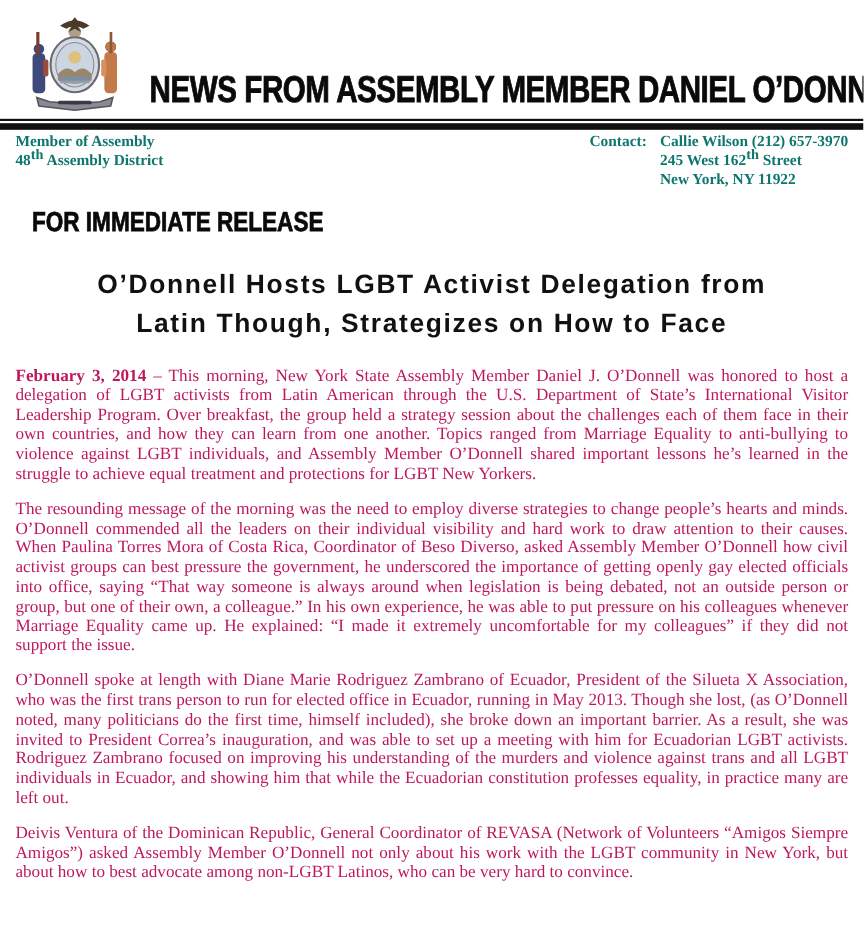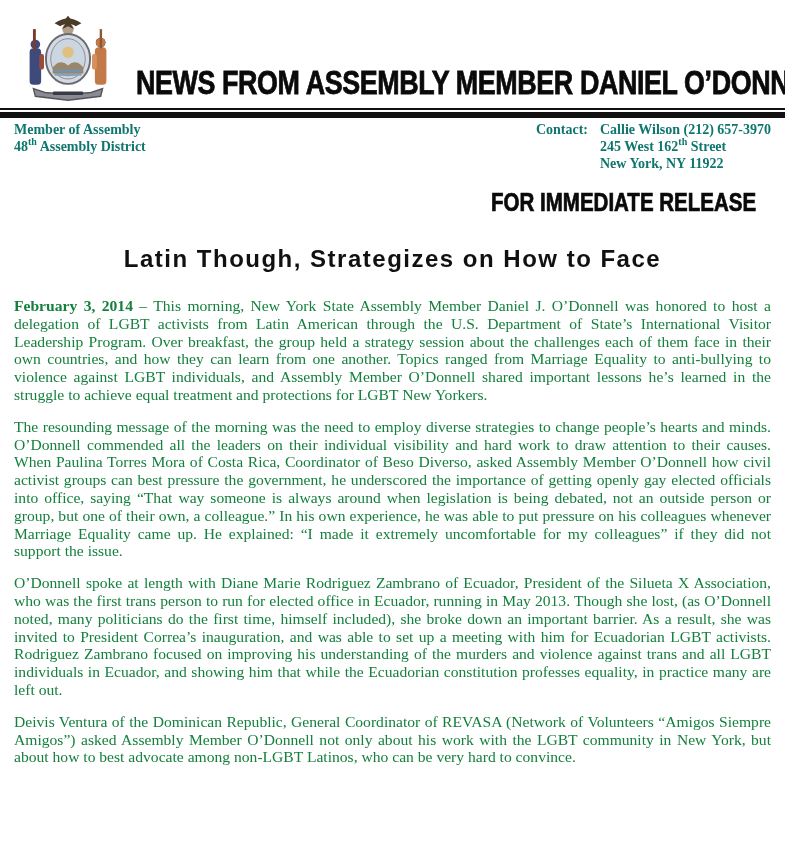--- a/index.html
+++ b/index.html
@@ -44,24 +44,24 @@
     display: flex;
     justify-content: space-between;
     padding: 3px 14px 0 14px;
     font-weight: bold;
     font-size: 14px;
     line-height: 17px;
     color: #0f766e;
   }
   .contact-info { display: flex; gap: 10px; }
   .contact-label { padding-right: 2px; }
-  sup { font-size: 10px; vertical-align: super; line-height: 0; }
+  sup { font-size: 13px; vertical-align: super; line-height: 0; }
 
   
-  .release-label-wrap { text-align: right; margin-top: 16px; }
+  .release-label-wrap { text-align: left; margin-top: 16px; }
   .release-label {
     display: inline-block;
     font-family: "Liberation Sans", sans-serif;
     font-weight: 900;
     font-size: 25px;
     color: #0a0a0a;
     transform: scaleX(0.82);
     transform-origin: center bottom;
     -webkit-text-stroke: 0.7px #0a0a0a;
     letter-spacing: 0px;
@@ -79,21 +79,21 @@
     color: #111;
   }
   .headline .hl { display: block; }
 
   
   .body-text {
     margin: 20px 14px 0 14px;
     font-size: 15.6px;
     line-height: 17.8px;
     text-align: justify;
-    color: #15803d;
+    color: #be185d;
   }
   .body-text p { margin: 0 0 14px 0; }
   .date { font-weight: bold; }
 </style>
 </head>
 <body>
 
 <div class="page">
 
   <div class="header-row">
@@ -148,20 +148,21 @@
         <div>New York, NY 11922</div>
       </div>
     </div>
   </div>
 
   <div class="release-label-wrap">
     <span class="release-label">FOR IMMEDIATE RELEASE</span>
   </div>
 
   <h1 class="headline">
+    <span class="hl">O’Donnell Hosts LGBT Activist Delegation from</span>
     <span class="hl">Latin Though, Strategizes on How to Face</span>
   </h1>
 
   <div class="body-text">
     <p><strong class="date">February 3, 2014</strong><span> – This morning, New York State Assembly Member Daniel J. O’Donnell was honored to host a delegation of LGBT activists from Latin American through the U.S. Department of State’s International Visitor Leadership Program. Over breakfast, the group held a strategy session about the challenges each of them face in their own countries, and how they can learn from one another. Topics ranged from Marriage Equality to anti-bullying to violence against LGBT individuals, and Assembly Member O’Donnell shared important lessons he’s learned in the struggle to achieve equal treatment and protections for LGBT New Yorkers.</span></p>
     <p>The resounding message of the morning was the need to employ diverse strategies to change people’s hearts and minds. O’Donnell commended all the leaders on their individual visibility and hard work to draw attention to their causes. When Paulina Torres Mora of Costa Rica, Coordinator of Beso Diverso, asked Assembly Member O’Donnell how civil activist groups can best pressure the government, he underscored the importance of getting openly gay elected officials into office, saying “That way someone is always around when legislation is being debated, not an outside person or group, but one of their own, a colleague.” In his own experience, he was able to put pressure on his colleagues whenever Marriage Equality came up. He explained: “I made it extremely uncomfortable for my colleagues” if they did not support the issue.</p>
     <p>O’Donnell spoke at length with Diane Marie Rodriguez Zambrano of Ecuador, President of the Silueta X Association, who was the first trans person to run for elected office in Ecuador, running in May 2013. Though she lost, (as O’Donnell noted, many politicians do the first time, himself included), she broke down an important barrier. As a result, she was invited to President Correa’s inauguration, and was able to set up a meeting with him for Ecuadorian LGBT activists. Rodriguez Zambrano focused on improving his understanding of the murders and violence against trans and all LGBT individuals in Ecuador, and showing him that while the Ecuadorian constitution professes equality, in practice many are left out.</p>
     <p>Deivis Ventura of the Dominican Republic, General Coordinator of REVASA (Network of Volunteers “Amigos Siempre Amigos”) asked Assembly Member O’Donnell not only about his work with the LGBT community in New York, but about how to best advocate among non-LGBT Latinos, who can be very hard to convince.</p>
   </div>
 

